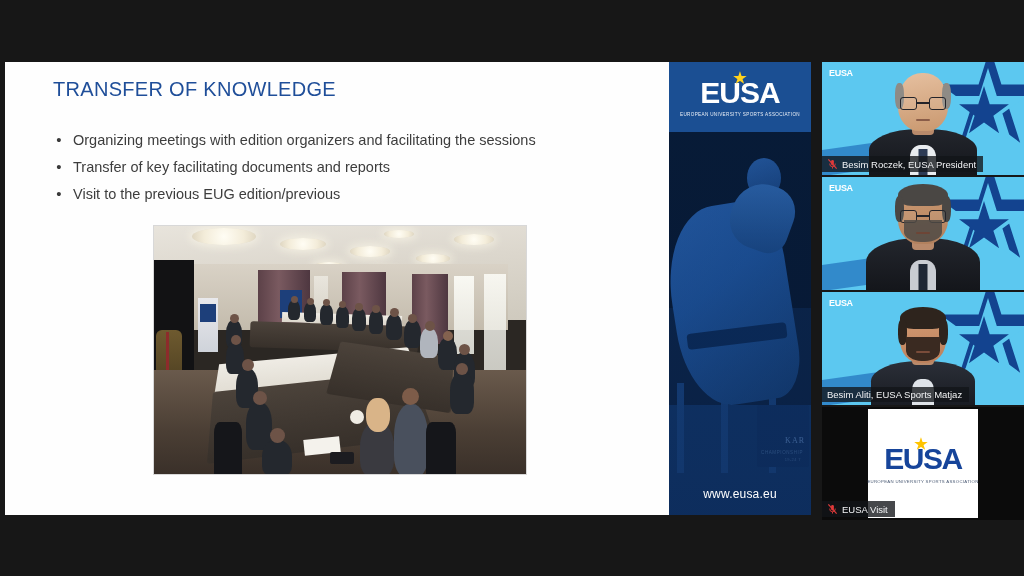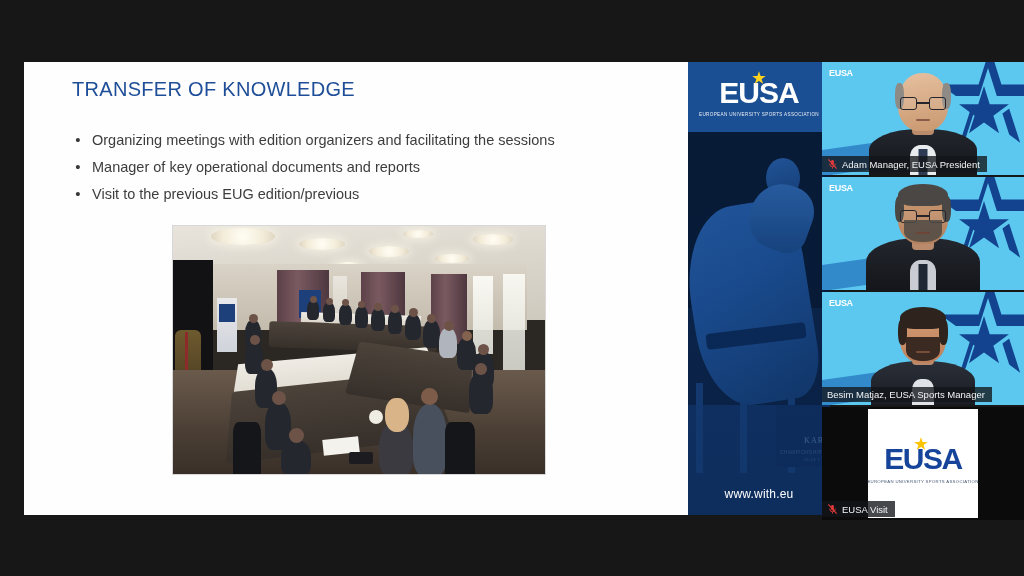--- a/index.html
+++ b/index.html
@@ -6,21 +6,21 @@
   html, body {
     width:1024px; height:576px; overflow:hidden;
     background:#141414;
     font-family:"Liberation Sans", sans-serif;
   }
   #app { position:relative; width:1024px; height:576px; background:#171717; }
 
   
   #share-stage {
     position:absolute; left:5px; top:62px; width:806px; height:453px;
-    background:#000; overflow:hidden;margin-left:19px;
+    background:#000; overflow:hidden;
   }
   .slide-white {
     position:absolute; left:0; top:0; width:664px; height:453px; background:#fefefe;
   }
   .slide-title {
     position:absolute; left:48px; top:16px;
     font-size:20px; color:#1F4E99; letter-spacing:0.3px; white-space:nowrap;
   }
   .bullets { position:absolute; left:40px; top:68px; width:610px; }
   .bullet-row { display:flex; align-items:flex-start; margin-bottom:7px; }
@@ -245,21 +245,21 @@
     <div class="slide-white">
       <div class="slide-title">TRANSFER OF KNOWLEDGE</div>
 
       <div class="bullets">
         <div class="bullet-row">
           <div class="bullet-dot">•</div>
           <div class="bullet-text">Organizing meetings with edition organizers and facilitating the sessions</div>
         </div>
         <div class="bullet-row">
           <div class="bullet-dot">•</div>
-          <div class="bullet-text">Manager of key operational documents and reports</div>
+          <div class="bullet-text">Transfer of key facilitating documents and reports</div>
         </div>
         <div class="bullet-row">
           <div class="bullet-dot">•</div>
           <div class="bullet-text">Visit to the previous EUG edition/previous</div>
         </div>
       </div>
 
       <div class="photo-frame">
         <div class="ph ph-ceiling"></div>
         <div class="ph ph-lamp" style="left:38px;top:2px;width:64px;height:17px;"></div>
@@ -367,21 +367,21 @@
         <div class="kp kp-kar">KAR</div>
         <div class="kp kp-kar2">CHAMPIONSHIP</div>
         <div class="kp kp-kar3">19-24 7</div>
         <div class="kp kp-head"></div>
         <div class="kp kp-gi"></div>
         <div class="kp kp-arm"></div>
         <div class="kp kp-belt"></div>
         <div class="kp kp-tint"></div>
       </div>
 
-      <div class="eusa-url">www.with.eu</div>
+      <div class="eusa-url">www.eusa.eu</div>
     </div>
   </div>
 
   <div class="filmstrip">
 
     <div class="tile">
       <div class="vbg">
         <div class="vbg-star-a"></div>
           <div class="vbg-star-b"></div>
           <div class="vbg-star-c"></div>
@@ -404,21 +404,21 @@
           <div class="p-mouth"></div>
         </div>
       </div>
       <div class="namebar">
         <svg class="mic-muted" viewBox="0 0 24 24">
           <path d="M12 3a3 3 0 0 0-3 3v6a3 3 0 0 0 6 0V6a3 3 0 0 0-3-3z" fill="#E03A3A"></path>
           <path d="M6 11v1a6 6 0 0 0 12 0v-1" stroke="#E03A3A" stroke-width="2" fill="none"></path>
           <line x1="12" y1="18" x2="12" y2="22" stroke="#E03A3A" stroke-width="2"></line>
           <line x1="3" y1="2" x2="21" y2="22" stroke="#E03A3A" stroke-width="2.6"></line>
         </svg>
-        <span class="name-text">Adam Manager, EUSA President</span>
+        <span class="name-text">Besim Roczek, EUSA President</span>
       </div>
     </div>
 
     <div class="tile">
       <div class="vbg">
         <div class="vbg-star-a"></div>
           <div class="vbg-star-b"></div>
           <div class="vbg-star-c"></div>
         <div class="vbg-swoosh"></div>
       </div>
@@ -458,21 +458,21 @@
         <div class="p-head" style="bottom:42px;width:46px;height:54px;
              background:linear-gradient(170deg,#d79f77,#bb7f5b);">
           <div class="p-hair-top" style="background:#2e241d;width:46px;"></div>
           <div class="p-hairside" style="left:-2px;background:#2e241d;"></div>
           <div class="p-hairside" style="right:-2px;background:#2e241d;"></div>
           <div class="p-beard" style="background:#3a2a21;width:34px;height:24px;"></div>
           <div class="p-mouth" style="background:#7a4c3a;"></div>
         </div>
       </div>
       <div class="namebar">
-        <span class="name-text">Besim Matjaz, EUSA Sports Manager</span>
+        <span class="name-text">Besim Aliti, EUSA Sports Matjaz</span>
       </div>
     </div>
 
     <div class="tile logo-tile">
       <div class="logo-card">
         <div class="logo-word">
           <span>EUSA</span>
           <span class="logo-star">★</span>
         </div>
         <div class="logo-tag">EUROPEAN UNIVERSITY SPORTS ASSOCIATION</div>

